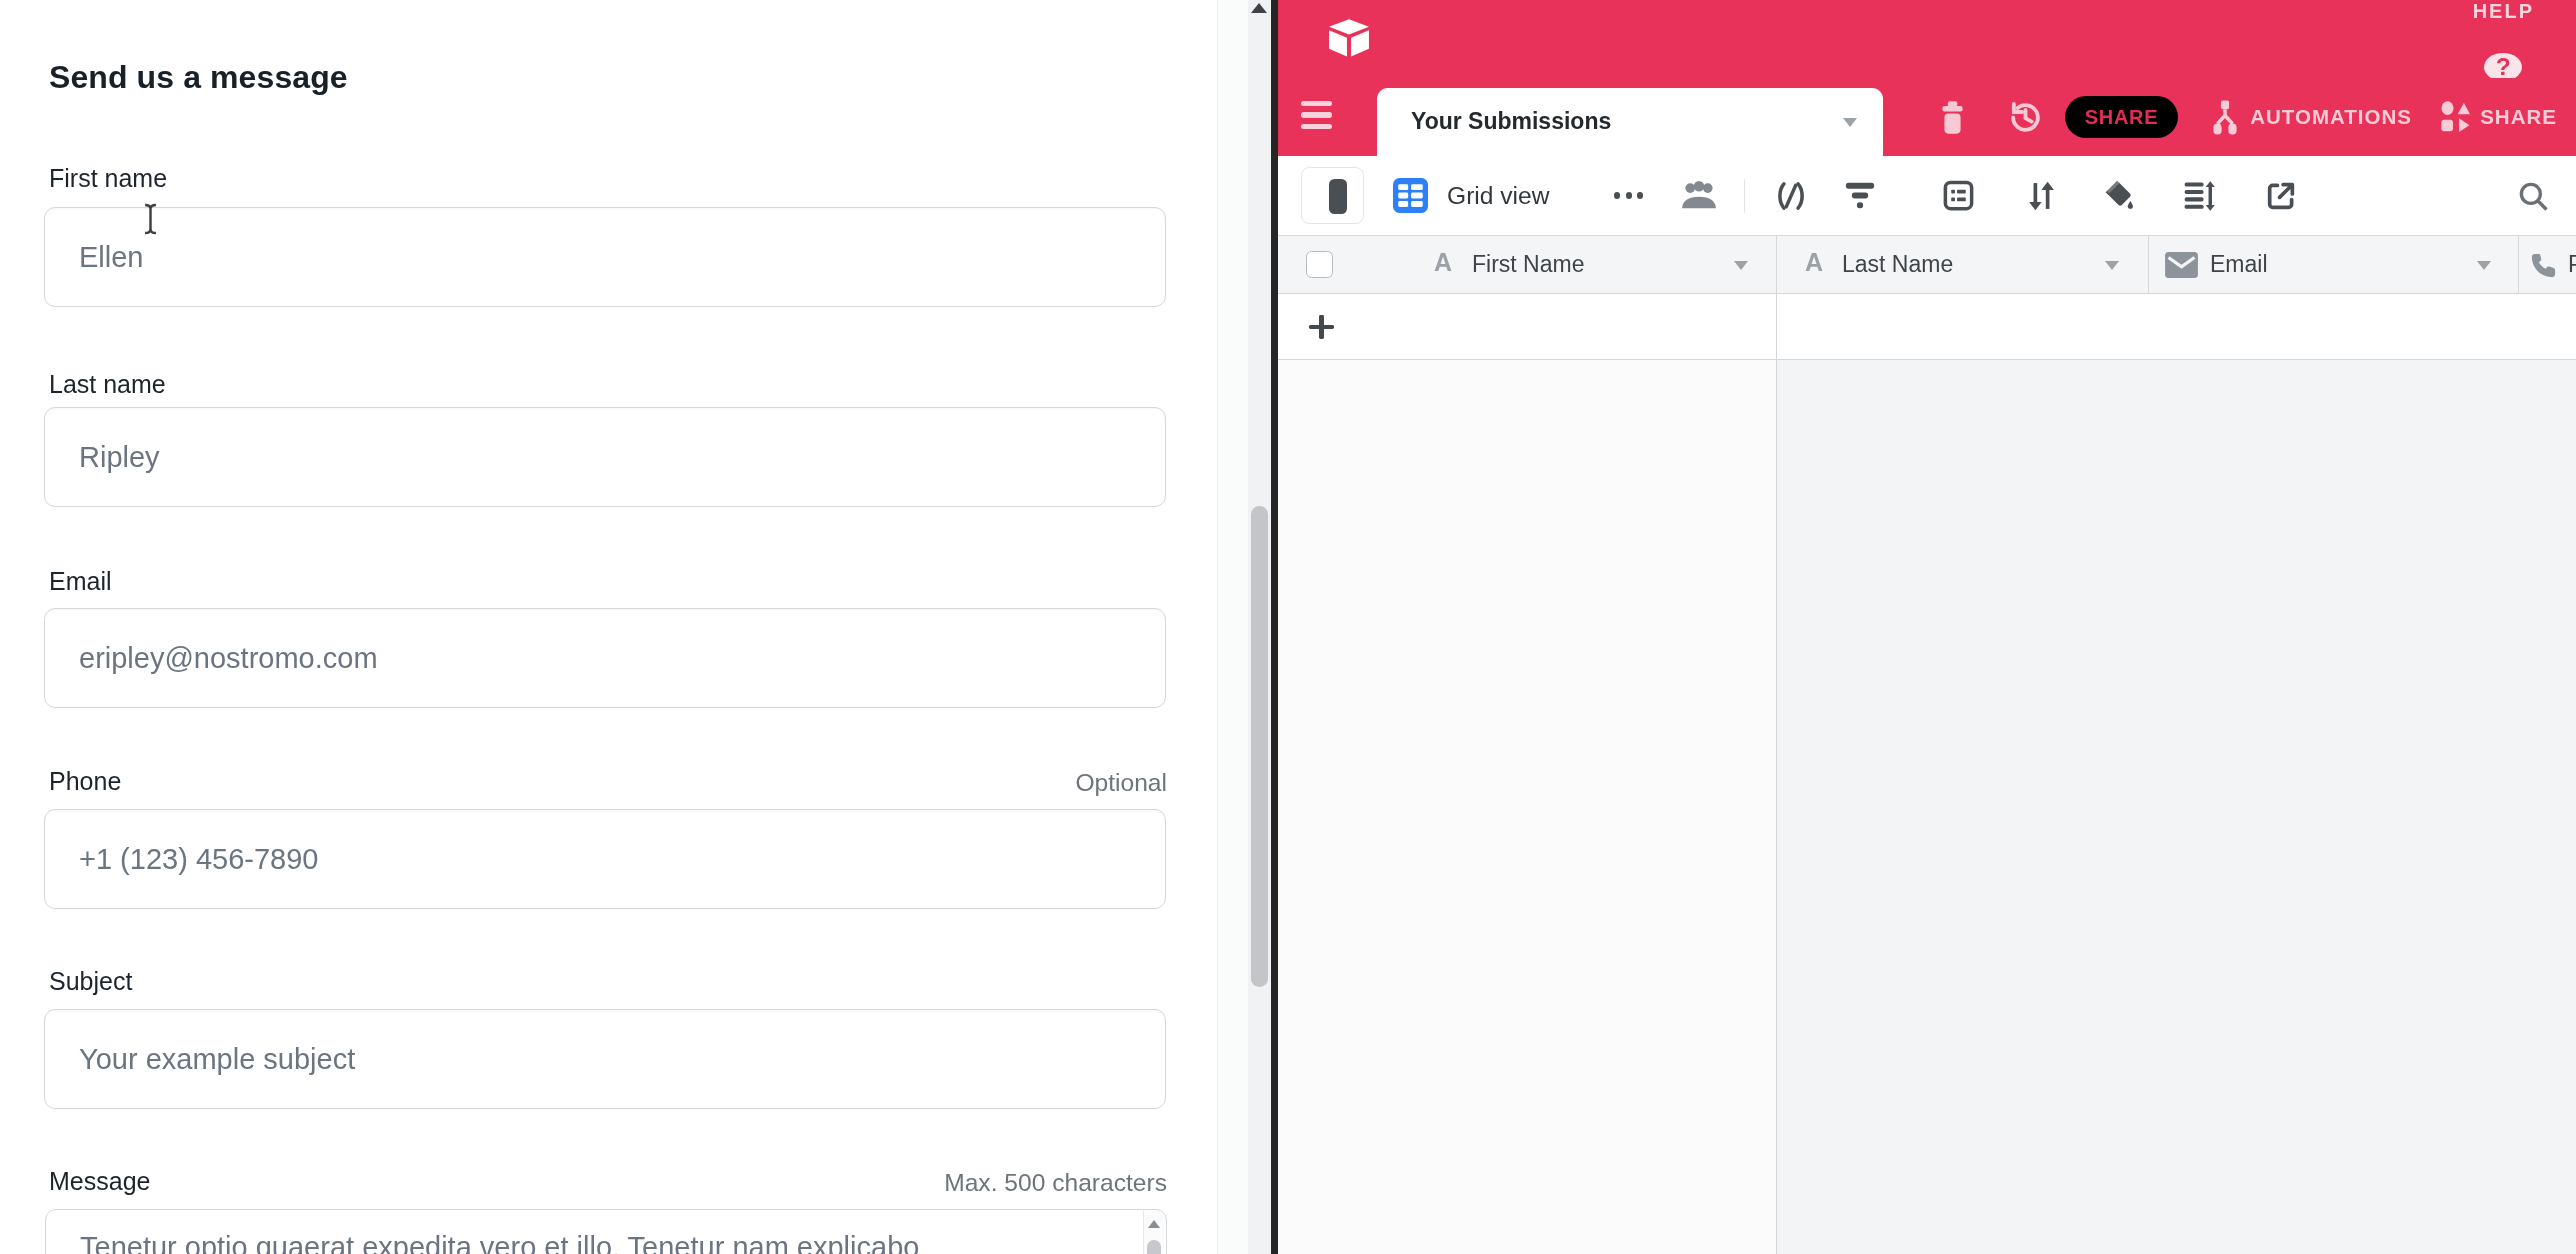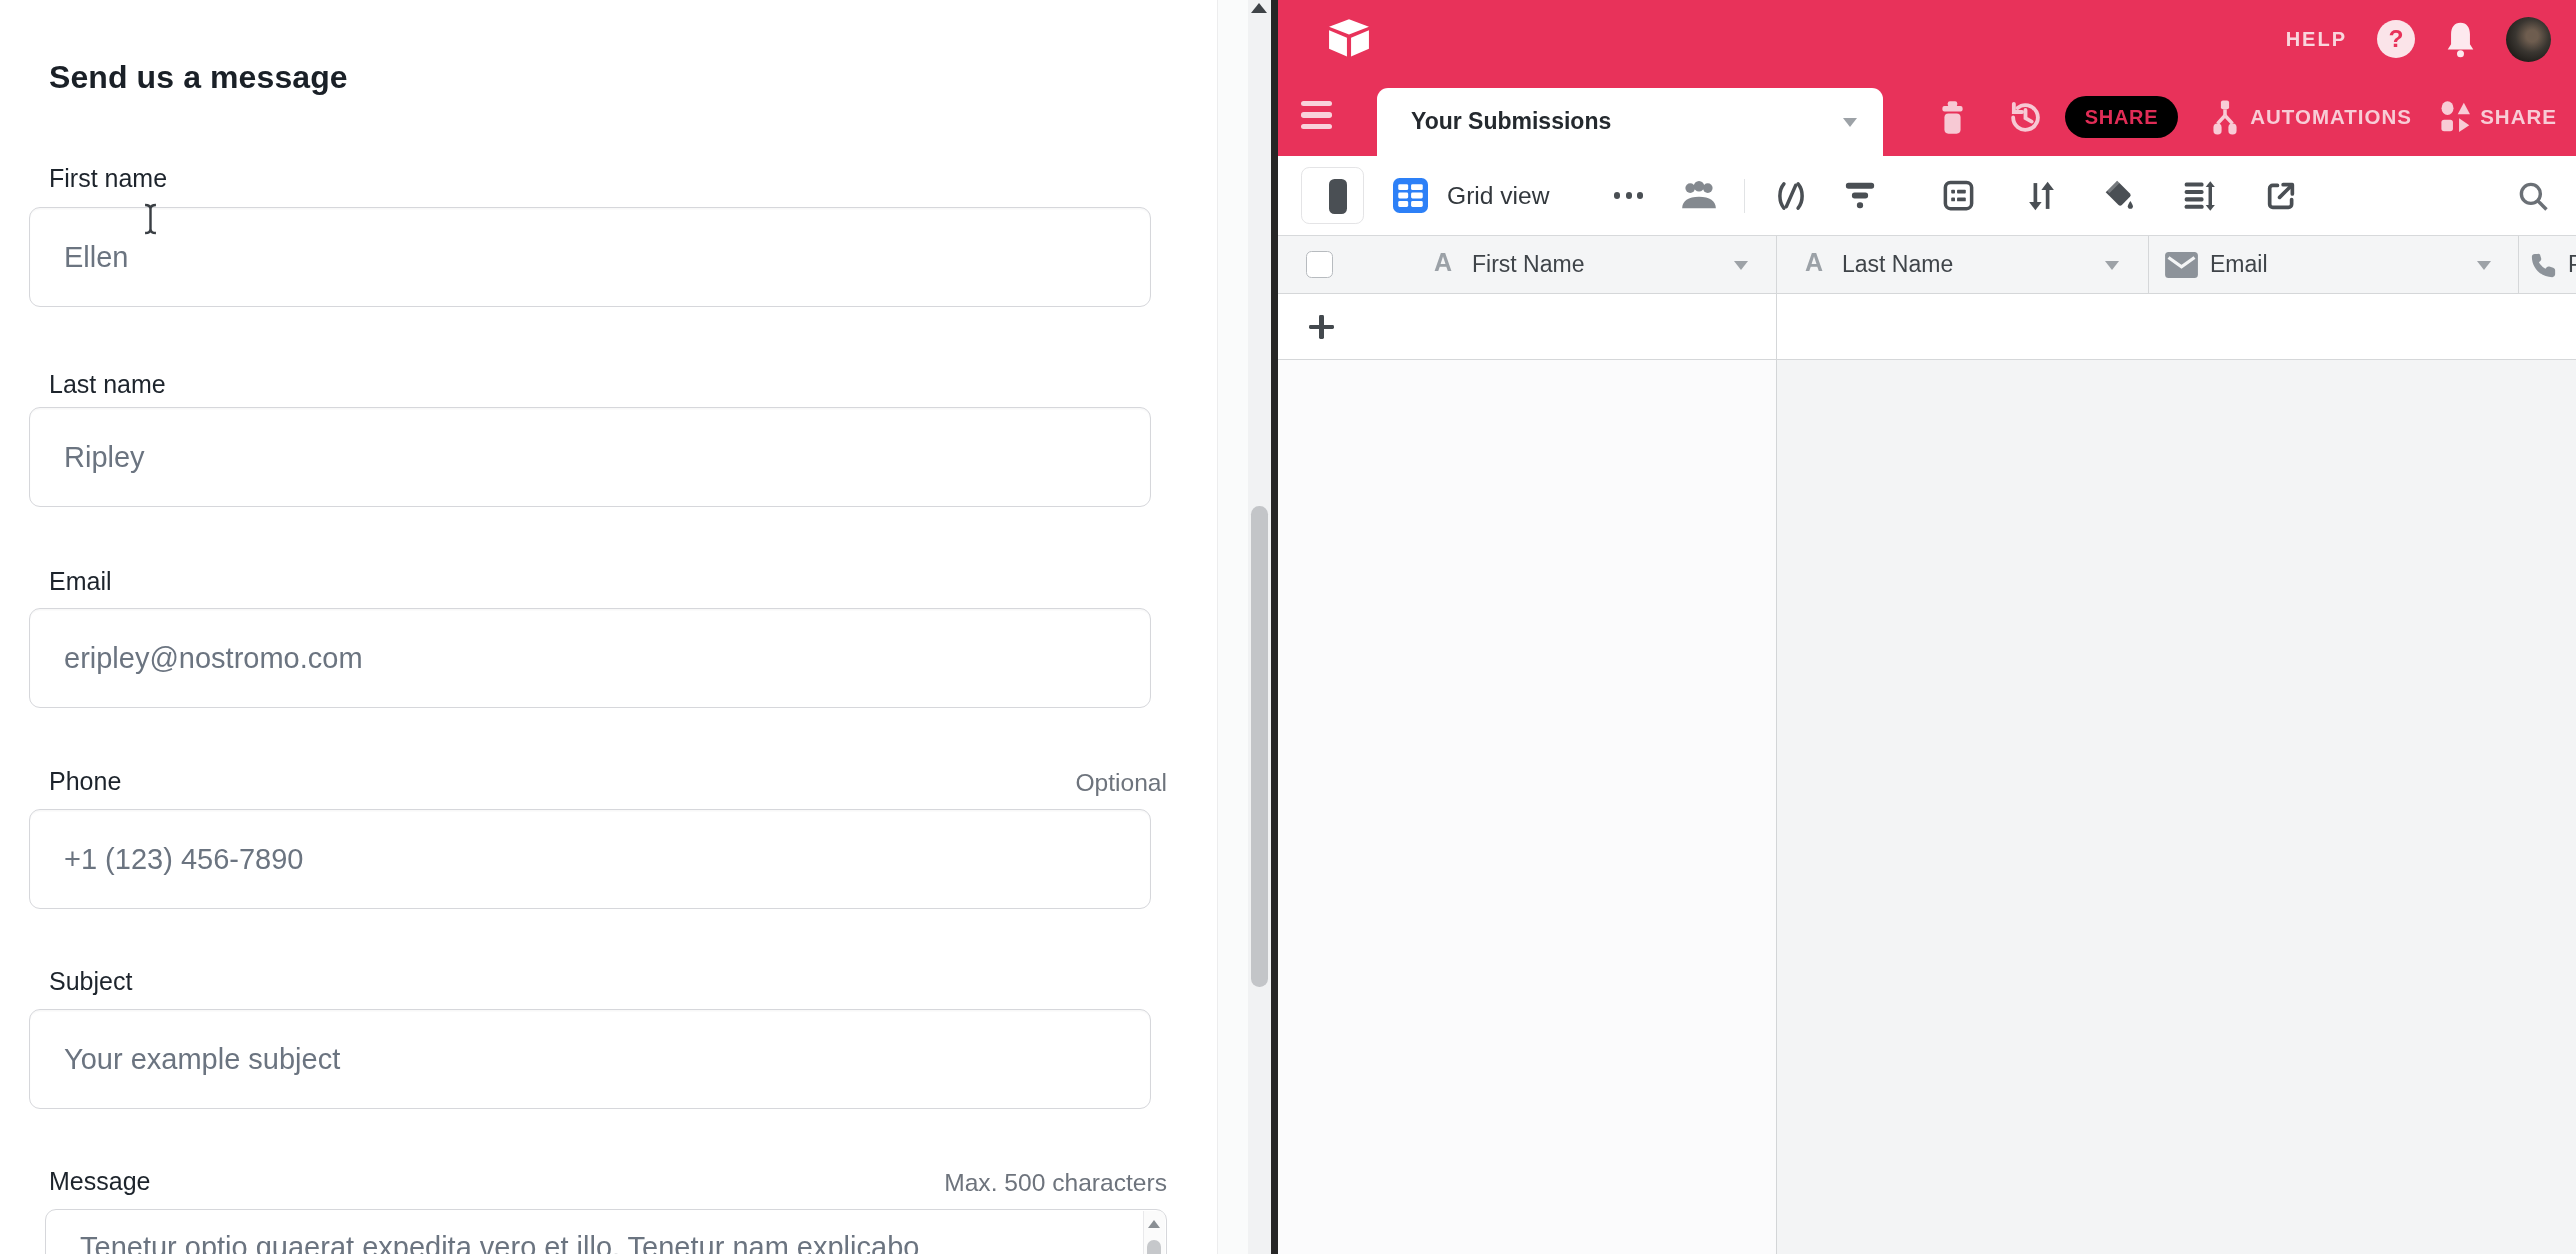--- a/index.html
+++ b/index.html
@@ -6,21 +6,21 @@
   html,body { width:2576px; height:1255px; }
   body { font-family:"Liberation Sans","DejaVu Sans",sans-serif; background:#fff; }
   .screen { position:relative; width:2576px; height:1255px; overflow:hidden; background:#fff; }
   .abs { position:absolute; }
 
   
   .left-pane { left:0; top:0; width:1217px; height:1255px; background:#fff; }
   .form-heading { left:49px; top:59px; font-size:32px; font-weight:600; color:#1a2027; letter-spacing:0.1px; }
   .lbl { font-size:25px; font-weight:500; color:#1d242c; }
   .hint { font-size:24.6px; font-weight:400; color:#6e747d; }
-  .inp { left:29px; width:1122px; height:100px; background:#fff; border:1.4px solid #d6d7db;
+  .inp { left:44px; width:1122px; height:100px; background:#fff; border:1.4px solid #d6d7db;
          border-radius:11px; font-family:inherit; font-size:29px; color:#6b7480; padding:16px 34px;
          outline:none; box-shadow:inset 0 1.4px 1.4px rgba(0,0,0,0.03); }
   .inp::placeholder { color:#6b7480; opacity:1; }
   .textarea-box { left:45px; top:1209px; width:1122px; height:177px; background:#fff;
          border:1.4px solid #d6d7db; border-radius:11px 11px 0 0; overflow:hidden; }
   .msg-text { position:absolute; left:34px; top:21px; font-size:29px; color:#6b7480; white-space:nowrap; }
   .ta-scroll { position:absolute; right:1.4px; top:1.4px; bottom:0; width:22px; background:#fbfbfb; border-left:0.7px solid #e9e9eb; }
   .ta-arrow { position:absolute; left:4.8px; top:8.2px; width:0; height:0;
          border-left:6.1px solid transparent; border-right:6.1px solid transparent; border-bottom:8.2px solid #8a8f94; }
   .ta-thumb { position:absolute; left:3.4px; top:29px; width:13.7px; height:61px; background:#c6c8cb; border-radius:6.8px; }
@@ -33,21 +33,21 @@
   .sb-thumb { position:absolute; left:33px; top:506px; width:17px; height:481px; background:#c3c5c8; border-radius:8.2px; }
   .pane-divider { left:1271px; top:0; width:6.8px; height:1255px; background:#262626; }
 
   
   .right-pane { left:1278px; top:0; width:1298px; height:1255px; background:#fff; overflow:hidden; }
   .topbar { position:absolute; left:0; top:0; width:100%; height:78px; background:#e8325a; }
   .title-row { position:absolute; left:369px; top:0; height:78px; display:flex; align-items:center; }
   .base-title { font-size:29px; font-weight:700; color:#fff; letter-spacing:0.2px; }
   .caret-pink { width:0; height:0; border-left:8.2px solid transparent; border-right:8.2px solid transparent;
         border-top:10.2px solid #f4afbe; margin-left:15px; }
-  .top-right { position:absolute; right:25px; top:0; height:78px; display:flex; align-items:center; gap:30px; }
+  .top-right { position:absolute; right:42px; top:0; height:78px; display:flex; align-items:center; gap:30px;flex-direction:column; }
   .help-label { font-size:20px; font-weight:700; letter-spacing:2px; color:#f9d6dd; }
   .qmark { width:38px; height:38px; border-radius:50%; background:#fbe4e9; display:flex; align-items:center;
         justify-content:center; font-size:24.6px; font-weight:700; color:#e8325a; }
   .avatar { width:45px; height:45px; border-radius:50%;
         background:radial-gradient(circle at 58% 42%, #6e5d4f 0 16%, #3a3631 45%, #1d1a17 78%); }
 
   .tabbar { position:absolute; left:0; top:78px; width:100%; height:78px; background:#e8325a; }
   .hamburger { position:absolute; left:22.5px; top:22.5px; width:31px; display:flex; flex-direction:column; gap:6.1px; }
   .hamburger span { display:block; height:5.5px; border-radius:2.7px; background:#f9d2db; }
   .view-tab { position:absolute; left:99px; top:9.6px; width:506px; height:68px; background:#fff;

